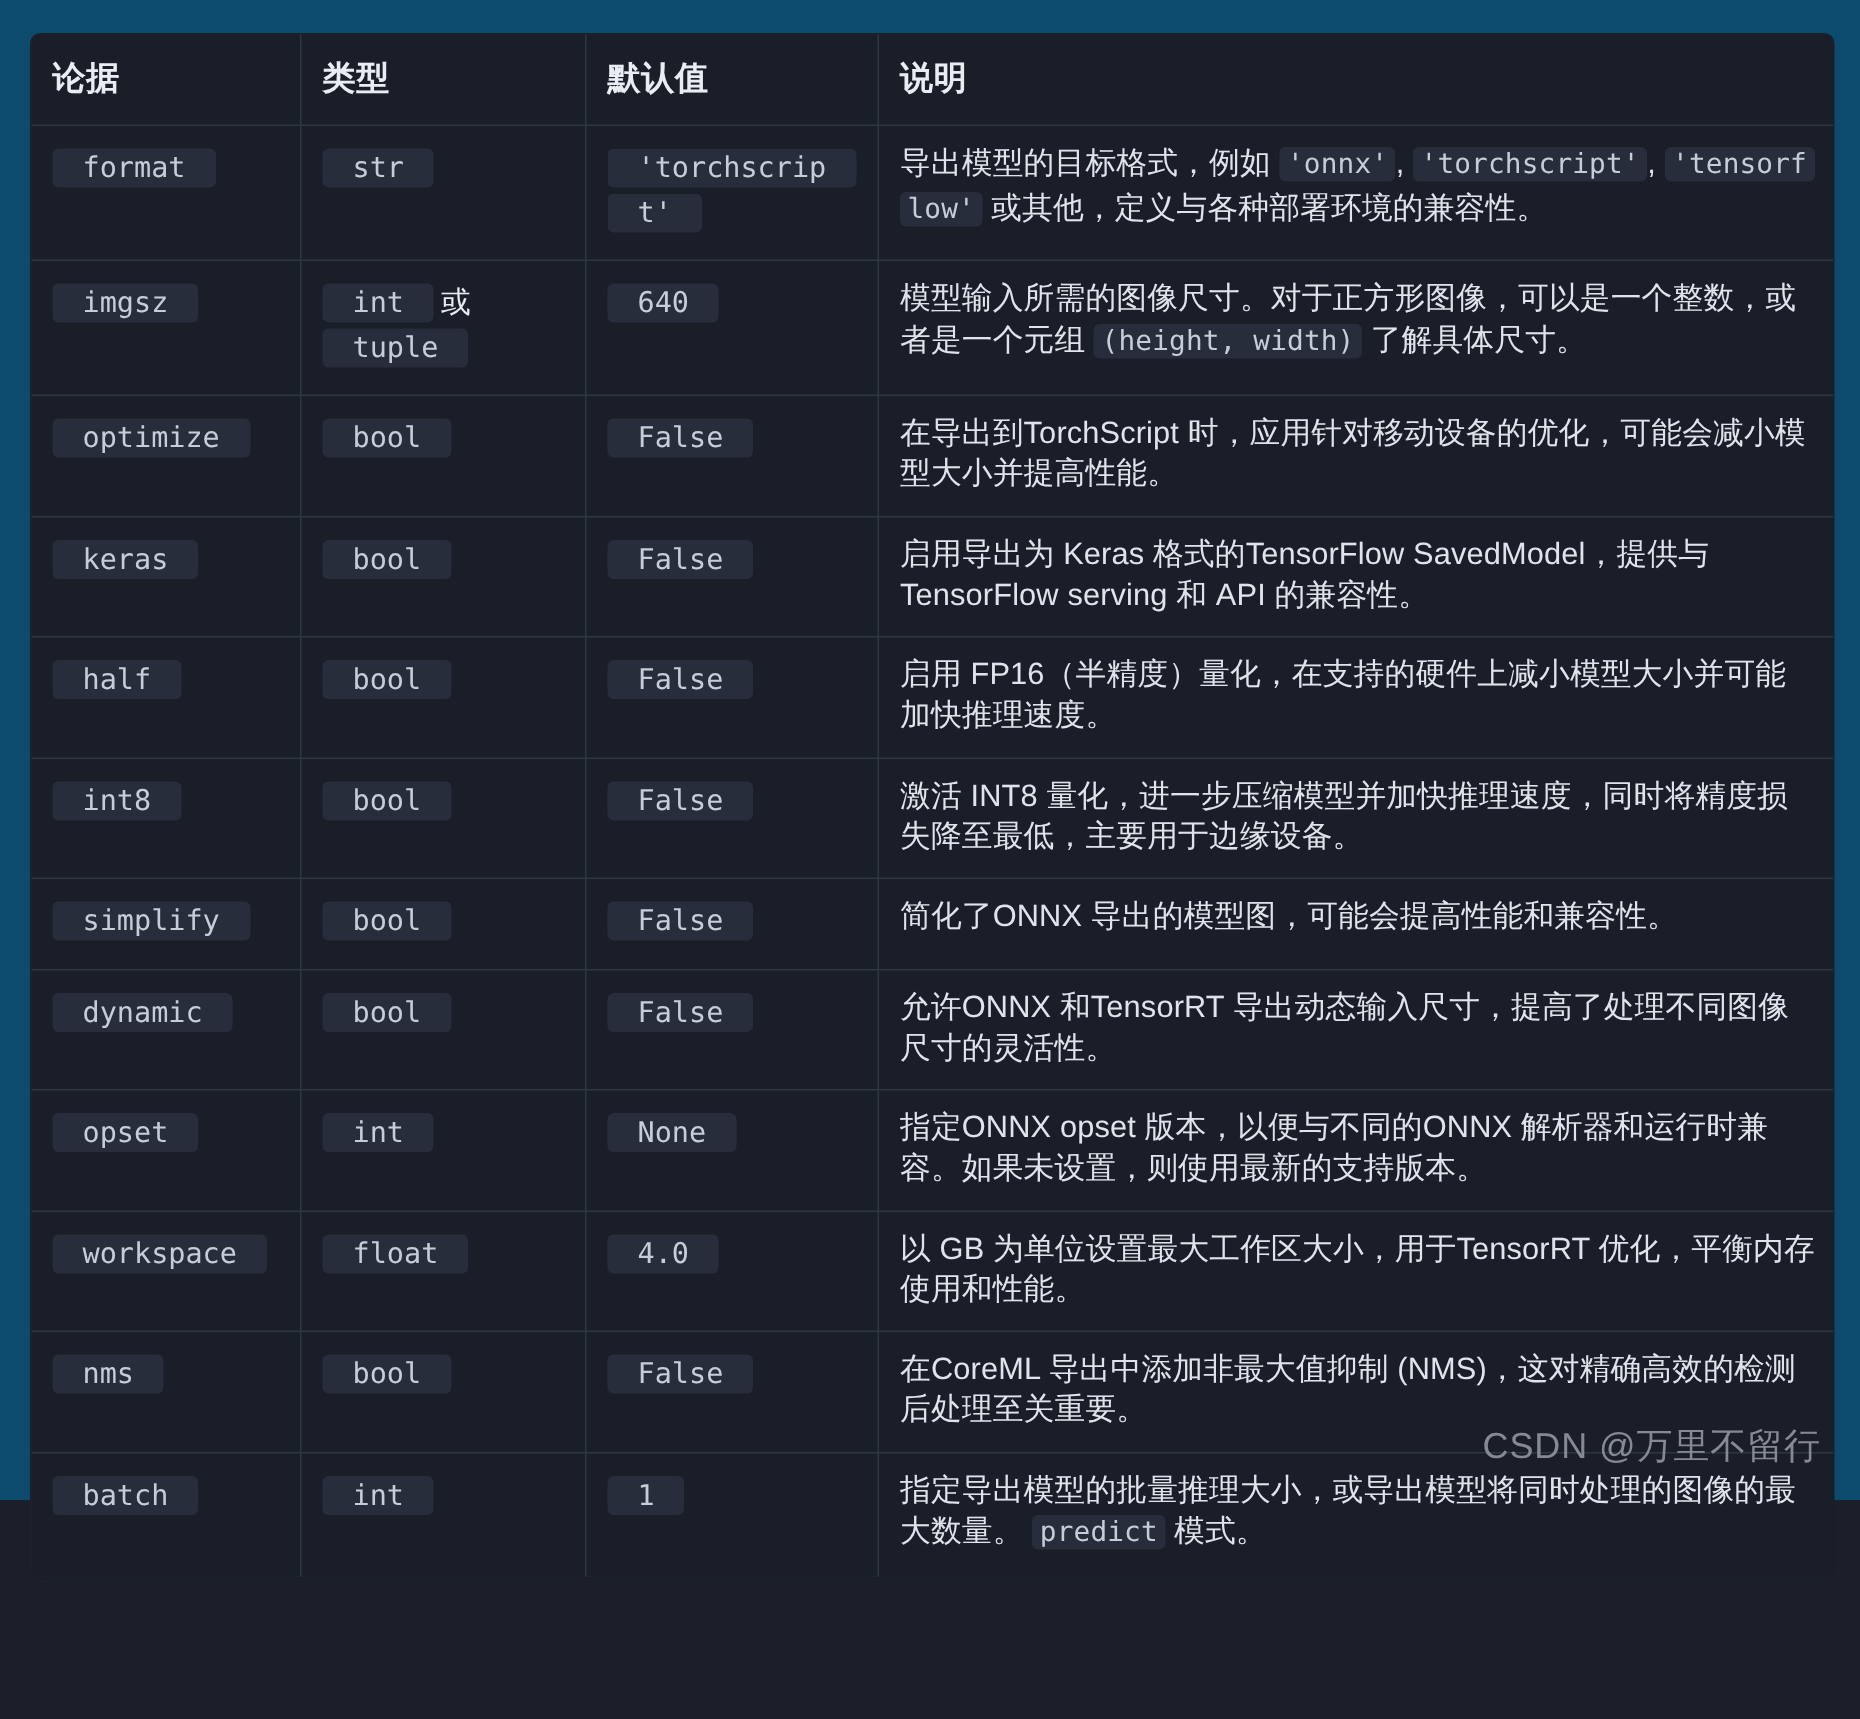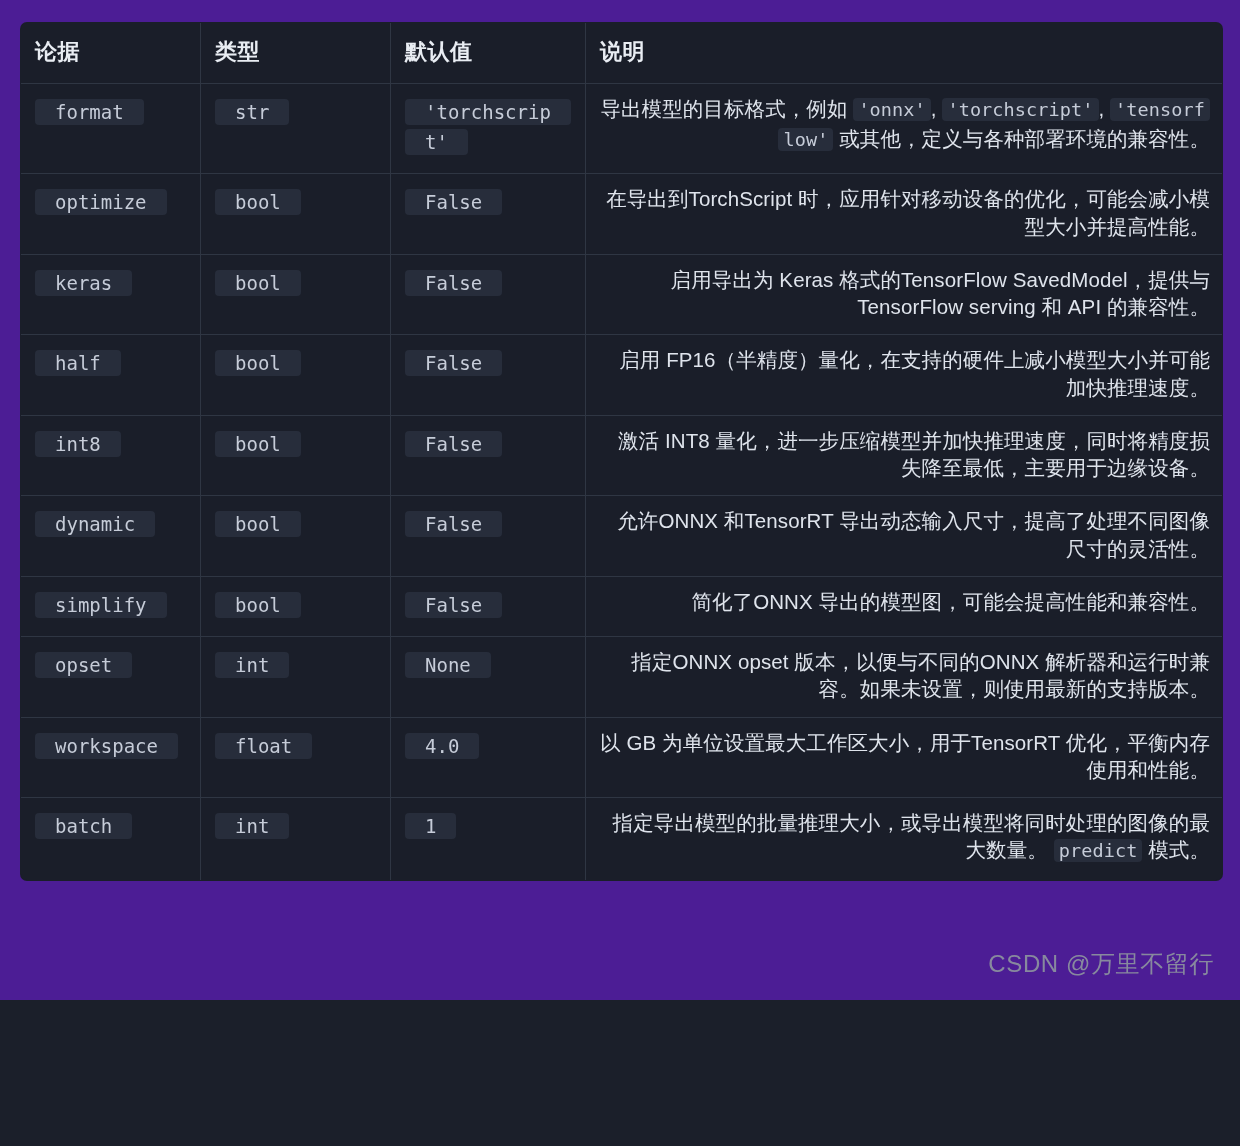--- a/index.html
+++ b/index.html
@@ -11,21 +11,21 @@
     width: 1240px;
     height: 1146px;
     overflow: hidden;
     font-family: "Liberation Sans", "DejaVu Sans", sans-serif;
     -webkit-font-smoothing: antialiased;
   }
   .page {
     position: relative;
     width: 1240px;
     height: 1000px;
-    background: #4c1d95;
+    background: #0c4a6e;
     box-sizing: border-box;
     padding: 22px 18px 13px 20px;
   }
   table.param-table {
     width: 1202px;
     border-collapse: collapse;
     background: #1a1e29;
     border: 1px solid #2f3643;
     border-radius: 7px;
     overflow: hidden;
@@ -54,21 +54,20 @@
   tbody td {
     padding: 13px 14px 16px 14px;
   }
   tbody td.cell-arg,
   tbody td.cell-type,
   tbody td.cell-def {
     padding-top: 14px;
   }
   tbody td.cell-desc {
     padding: 11px 12px 14px 14px;
-    text-align: right;
   }
 
   code.chip {
     display: inline;
     background: #272d3b;
     color: #c6ccd8;
     font-family: "DejaVu Sans Mono", "Liberation Mono", monospace;
     font-size: 19px;
     line-height: 1.55;
     padding: 2px 20px;
@@ -128,20 +127,28 @@
     <tbody id="table-body">
         <tr>
           <td class="cell-arg"><code class="chip">format</code></td>
           <td class="cell-type"><code class="chip">str</code></td>
           <td class="cell-def"><code class="chip">'torchscript'</code></td>
           <td class="cell-desc">
             <div class="desc-text"><span>导出模型的目标格式，例如 </span><code class="chip">'onnx'</code><span>, </span><code class="chip">'torchscript'</code><span>, </span><code class="chip">'tensorflow'</code><span> 或其他，定义与各种部署环境的兼容性。</span></div>
           </td>
         </tr>
         <tr>
+          <td class="cell-arg"><code class="chip">imgsz</code></td>
+          <td class="cell-type"><code class="chip">int</code> <span class="plain-or">或</span><br><code class="chip">tuple</code></td>
+          <td class="cell-def"><code class="chip">640</code></td>
+          <td class="cell-desc">
+            <div class="desc-text"><span>模型输入所需的图像尺寸。对于正方形图像，可以是一个整数，或者是一个元组 </span><code class="chip">(height, width)</code><span> 了解具体尺寸。</span></div>
+          </td>
+        </tr>
+        <tr>
           <td class="cell-arg"><code class="chip">optimize</code></td>
           <td class="cell-type"><code class="chip">bool</code></td>
           <td class="cell-def"><code class="chip">False</code></td>
           <td class="cell-desc">
             <div class="desc-text"><span>在导出到TorchScript 时，应用针对移动设备的优化，可能会减小模型大小并提高性能。</span></div>
           </td>
         </tr>
         <tr>
           <td class="cell-arg"><code class="chip">keras</code></td>
           <td class="cell-type"><code class="chip">bool</code></td>
@@ -160,52 +167,60 @@
         </tr>
         <tr>
           <td class="cell-arg"><code class="chip">int8</code></td>
           <td class="cell-type"><code class="chip">bool</code></td>
           <td class="cell-def"><code class="chip">False</code></td>
           <td class="cell-desc">
             <div class="desc-text"><span>激活 INT8 量化，进一步压缩模型并加快推理速度，同时将精度损失降至最低，主要用于边缘设备。</span></div>
           </td>
         </tr>
         <tr>
+          <td class="cell-arg"><code class="chip">simplify</code></td>
+          <td class="cell-type"><code class="chip">bool</code></td>
+          <td class="cell-def"><code class="chip">False</code></td>
+          <td class="cell-desc">
+            <div class="desc-text"><span>简化了ONNX 导出的模型图，可能会提高性能和兼容性。</span></div>
+          </td>
+        </tr>
+        <tr>
           <td class="cell-arg"><code class="chip">dynamic</code></td>
           <td class="cell-type"><code class="chip">bool</code></td>
           <td class="cell-def"><code class="chip">False</code></td>
           <td class="cell-desc">
             <div class="desc-text"><span>允许ONNX 和TensorRT 导出动态输入尺寸，提高了处理不同图像尺寸的灵活性。</span></div>
-          </td>
-        </tr>
-        <tr>
-          <td class="cell-arg"><code class="chip">simplify</code></td>
-          <td class="cell-type"><code class="chip">bool</code></td>
-          <td class="cell-def"><code class="chip">False</code></td>
-          <td class="cell-desc">
-            <div class="desc-text"><span>简化了ONNX 导出的模型图，可能会提高性能和兼容性。</span></div>
           </td>
         </tr>
         <tr>
           <td class="cell-arg"><code class="chip">opset</code></td>
           <td class="cell-type"><code class="chip">int</code></td>
           <td class="cell-def"><code class="chip">None</code></td>
           <td class="cell-desc">
             <div class="desc-text"><span>指定ONNX opset 版本，以便与不同的ONNX 解析器和运行时兼容。如果未设置，则使用最新的支持版本。</span></div>
           </td>
         </tr>
         <tr>
           <td class="cell-arg"><code class="chip">workspace</code></td>
           <td class="cell-type"><code class="chip">float</code></td>
           <td class="cell-def"><code class="chip">4.0</code></td>
           <td class="cell-desc">
             <div class="desc-text"><span>以 GB 为单位设置最大工作区大小，用于TensorRT 优化，平衡内存使用和性能。</span></div>
           </td>
         </tr>
         <tr>
+          <td class="cell-arg"><code class="chip">nms</code></td>
+          <td class="cell-type"><code class="chip">bool</code></td>
+          <td class="cell-def"><code class="chip">False</code></td>
+          <td class="cell-desc">
+            <div class="desc-text"><span>在CoreML 导出中添加非最大值抑制 (NMS)，这对精确高效的检测后处理至关重要。</span></div>
+          </td>
+        </tr>
+        <tr>
           <td class="cell-arg"><code class="chip">batch</code></td>
           <td class="cell-type"><code class="chip">int</code></td>
           <td class="cell-def"><code class="chip">1</code></td>
           <td class="cell-desc">
             <div class="desc-text"><span>指定导出模型的批量推理大小，或导出模型将同时处理的图像的最大数量。 </span><code class="chip">predict</code><span> 模式。</span></div>
           </td>
         </tr>
       </tbody>
   </table>
 

